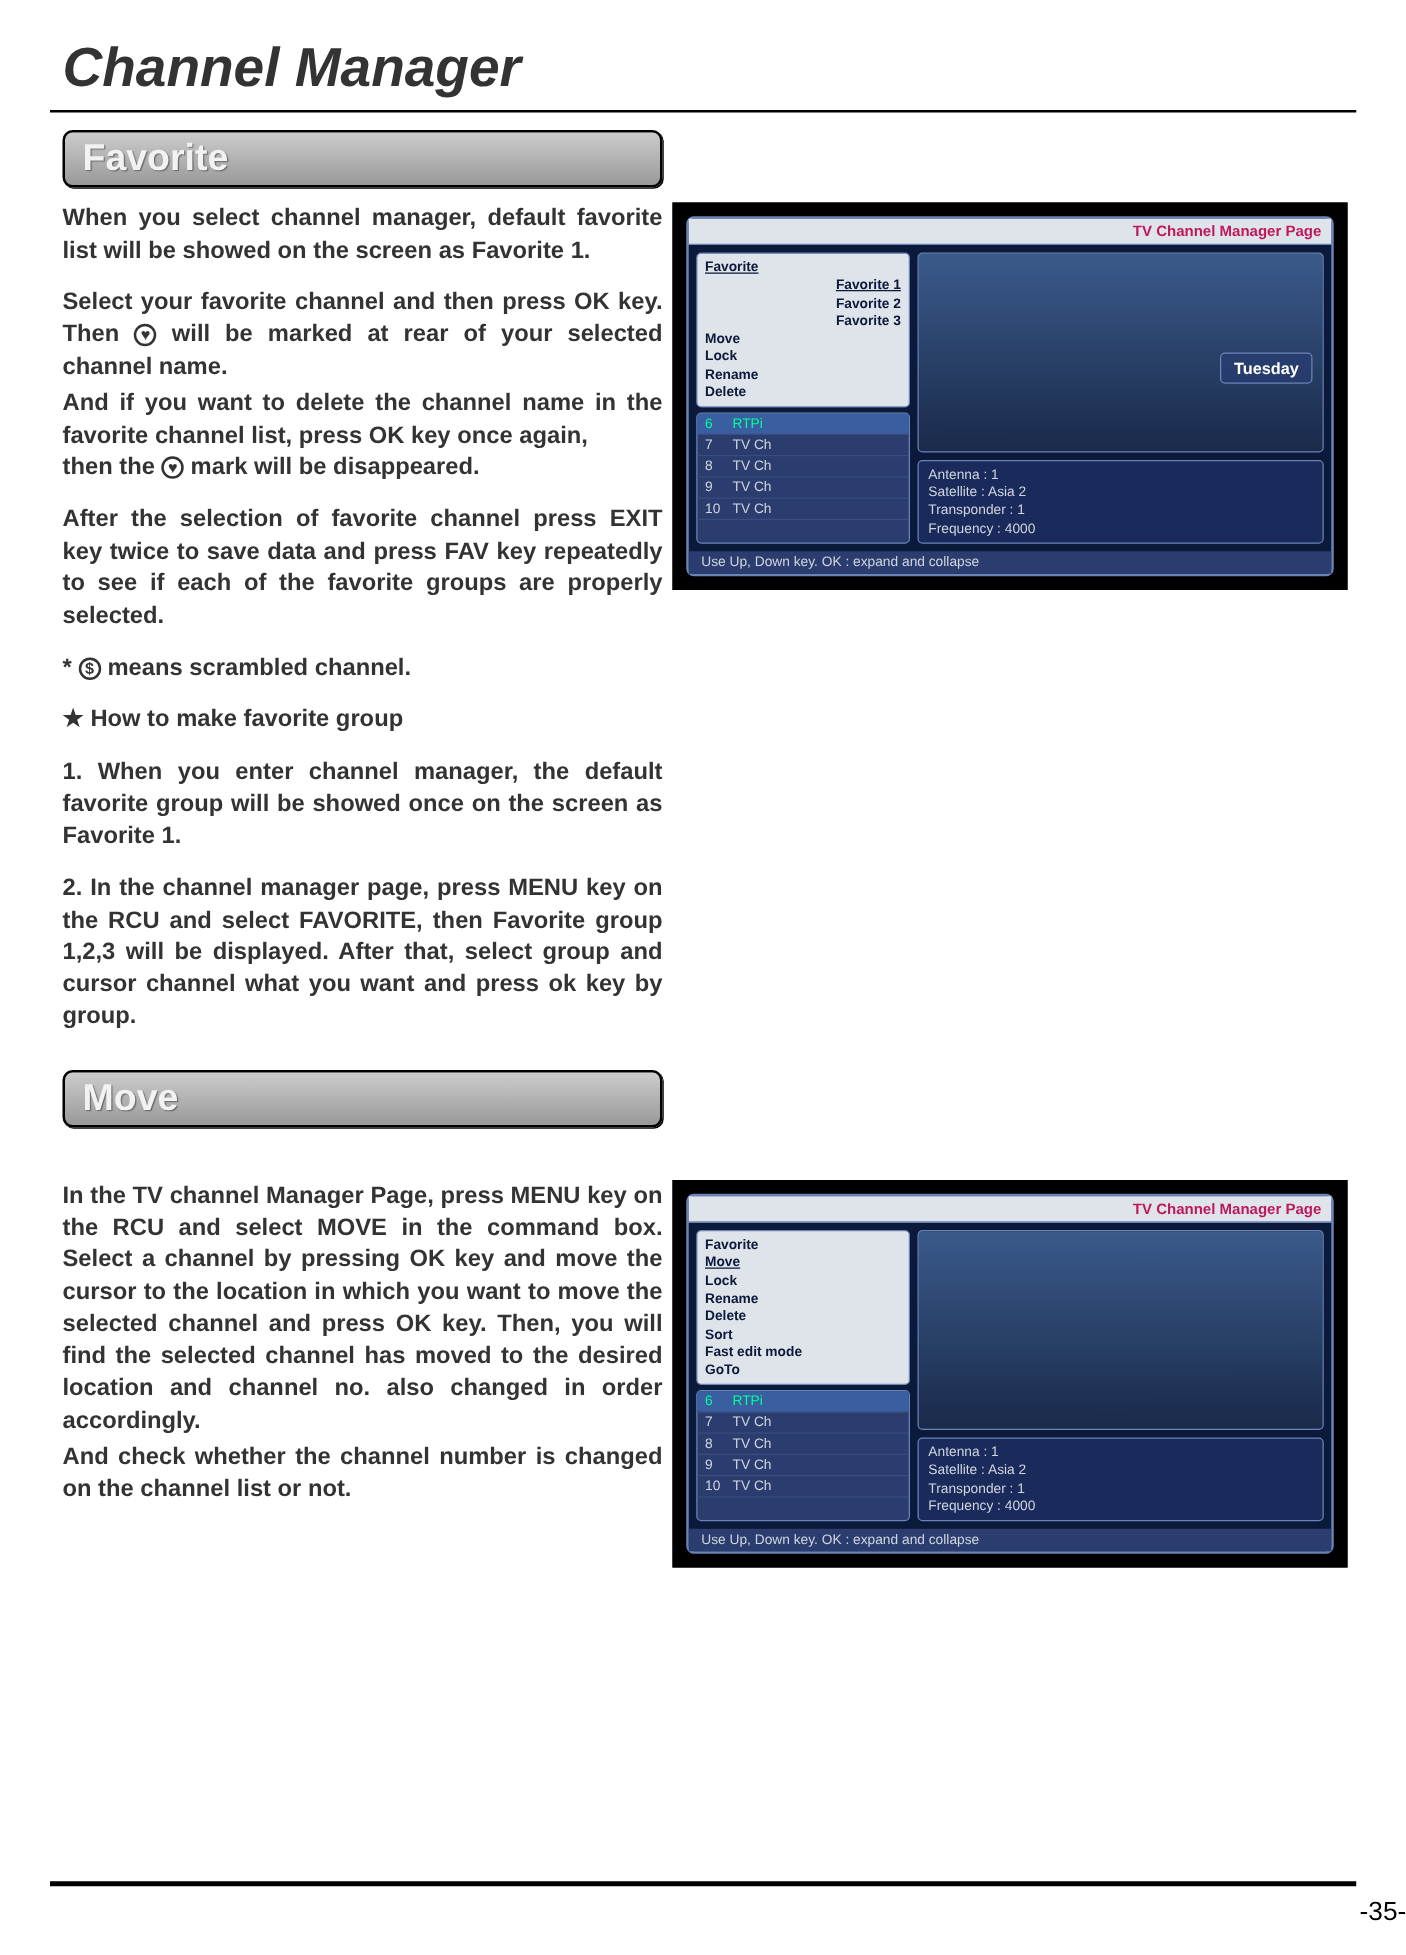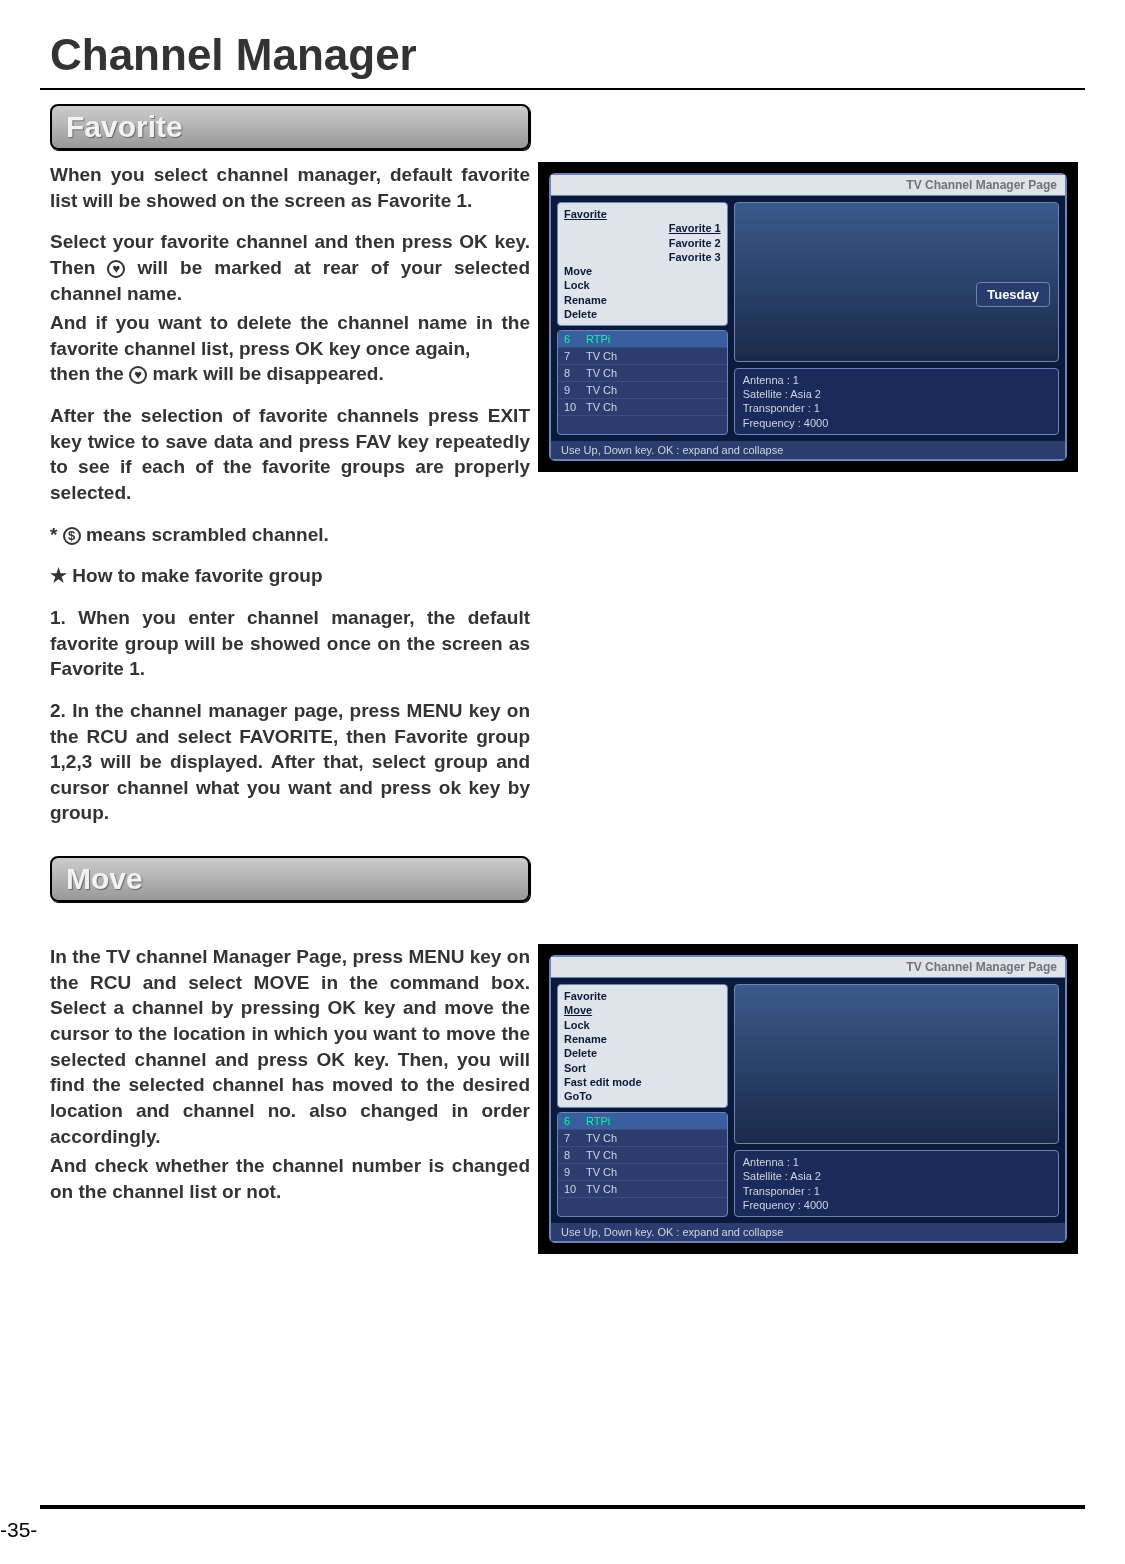--- a/index.html
+++ b/index.html
@@ -7,20 +7,21 @@
     width: 1125px;
     height: 1564px;
     background: #fff;
     font-family: Arial, Helvetica, sans-serif;
     position: relative;
     padding: 30px 40px 0 40px;
   }
   .page-title {
     font-size: 44px;
     font-weight: bold;
+    font-style: italic;
     color: #333;
     margin-bottom: 8px;
     margin-left: 10px;
   }
   .title-line {
     border: none;
     border-top: 2px solid #000;
     margin-bottom: 14px;
   }
   .section-bar {
@@ -67,21 +68,21 @@
     margin: 10px;
     background: #0b1a3a;
     border: 2px solid #6b84b8;
     border-radius: 6px;
     flex: 1;
     display: flex;
     flex-direction: column;
   }
   .shot-titlebar {
     background: #dfe3ea;
-    color: #737373;
+    color: #be185d;
     font-size: 12px;
     font-weight: bold;
     padding: 3px 8px;
     border-bottom: 1px solid #6b84b8;
     text-align: right;
   }
   .shot-main {
     display: flex;
     flex: 1;
     gap: 6px;
@@ -159,21 +160,21 @@
   }
   .shot-hint.top { border-top: 1px solid #6b84b8; }
   .footer-rule {
     position: absolute;
     left: 40px; right: 40px; bottom: 55px;
     border-top: 4px solid #000;
   }
   .page-num {
     position: absolute;
     left: 0; right: 0; bottom: 22px;
-    text-align: left;
+    text-align: right;
     font-size: 21px;
   }
   .circled { display:inline-block; width:18px; height:18px; border:2px solid #333; border-radius:50%; font-size:13px; line-height:14px; text-align:center; vertical-align:middle; }
 </style>
 </head>
 <body>
 
 <div class="page-title">Channel Manager</div>
 <hr class="title-line">
 
@@ -184,21 +185,21 @@
 <div class="body-row">
   <div class="body-text">
     <p>When  you  select  channel  manager,  default favorite  list  will  be  showed  on  the  screen  as Favorite 1.</p>
     <p class="nob">
       <span> Select your favorite channel and then press </span><span>OK</span><span> key.  Then </span><span class="circled">♥</span><span>  will  be  marked  at  rear  of  your selected channel name.</span>
     </p>
     <p>
       <span>And if you want to delete the channel name in the favorite channel list, press </span><span>OK</span><span> key once again,</span><br>
       <span>then the </span><span class="circled">♥</span><span> mark will be disappeared.</span>
     </p>
-    <p>After the selection of favorite channels press EXIT key  twice  to  save  data  and  press  FAV  key repeatedly to see if each of the favorite groups are properly selected.</p>
+    <p>After the selection of favorite channel press EXIT key  twice  to  save  data  and  press  FAV  key repeatedly to see if each of the favorite groups are properly selected.</p>
     <p>
       <span> * </span><span class="circled">$</span><span> means scrambled channel.</span>
     </p>
     <p>★  How to  make favorite group</p>
     <p>1. When you enter channel manager, the default favorite group will be showed once on the screen as Favorite 1.</p>
     <p>2. In the channel manager page, press MENU key on the RCU and select FAVORITE, then Favorite group 1,2,3 will be displayed. After that, select group and cursor channel what you want and press ok key by group.</p>
   </div>
 
   <div class="screenshot">
     <div class="shot-inner">

